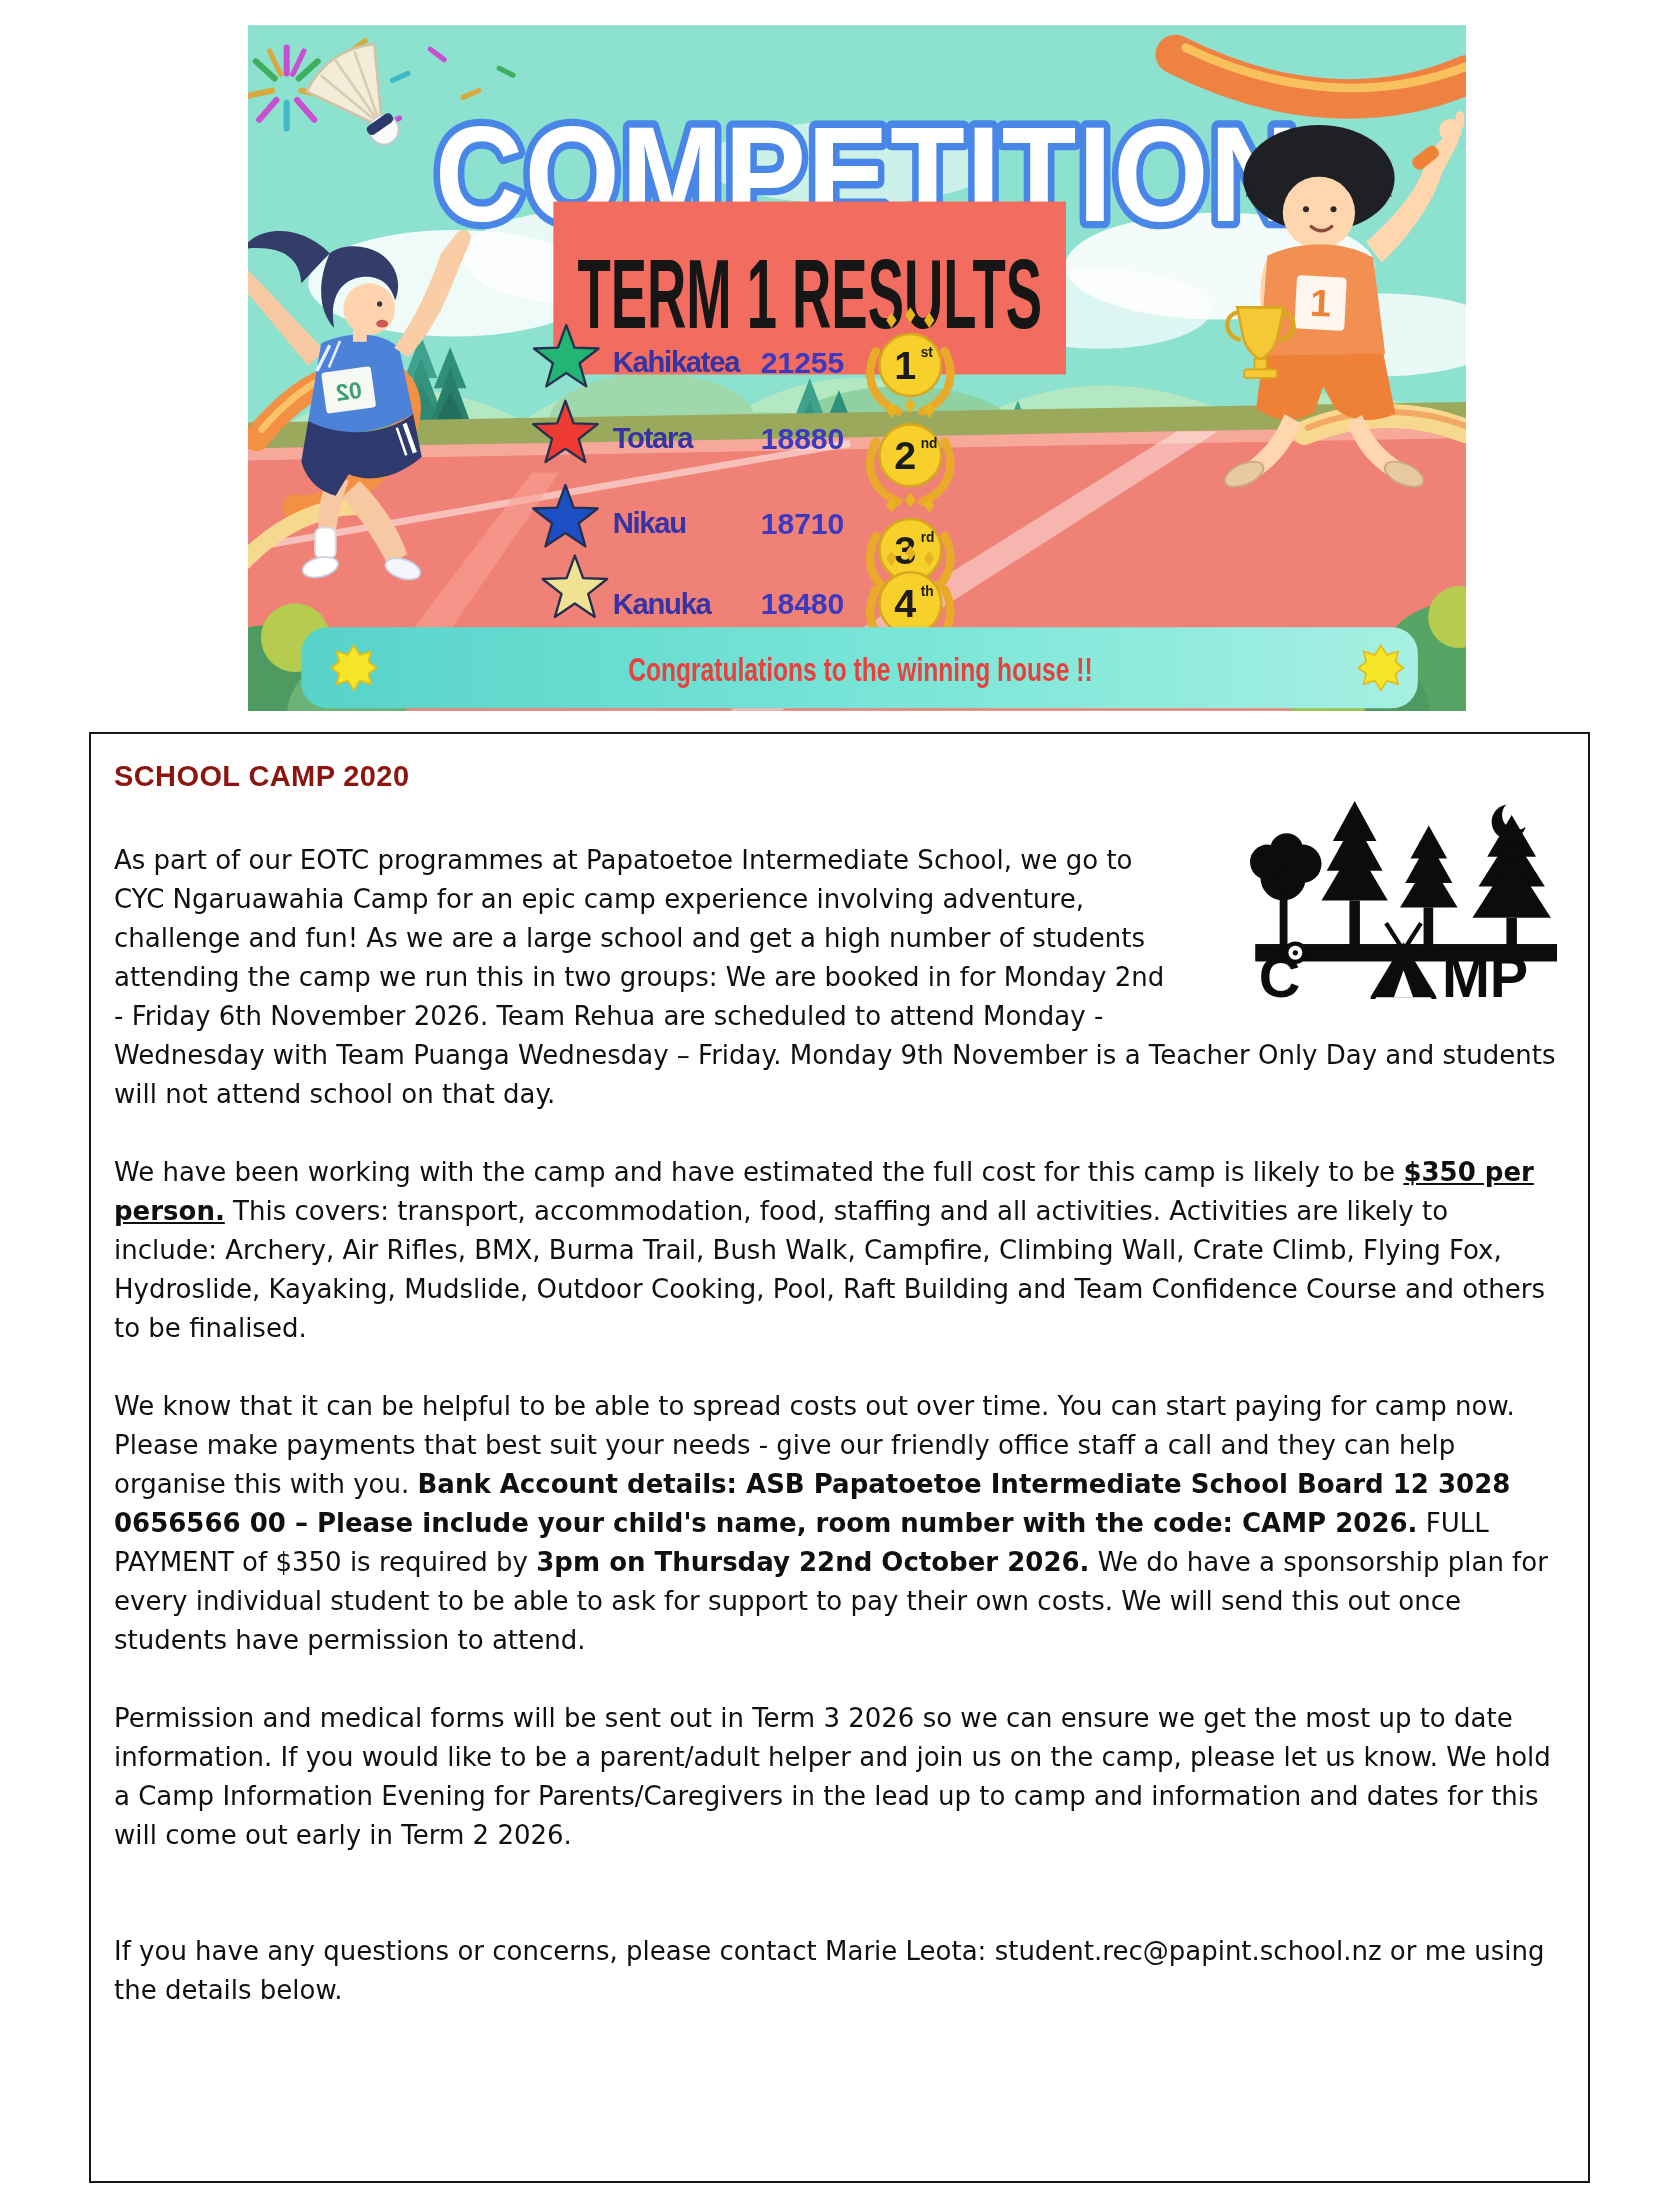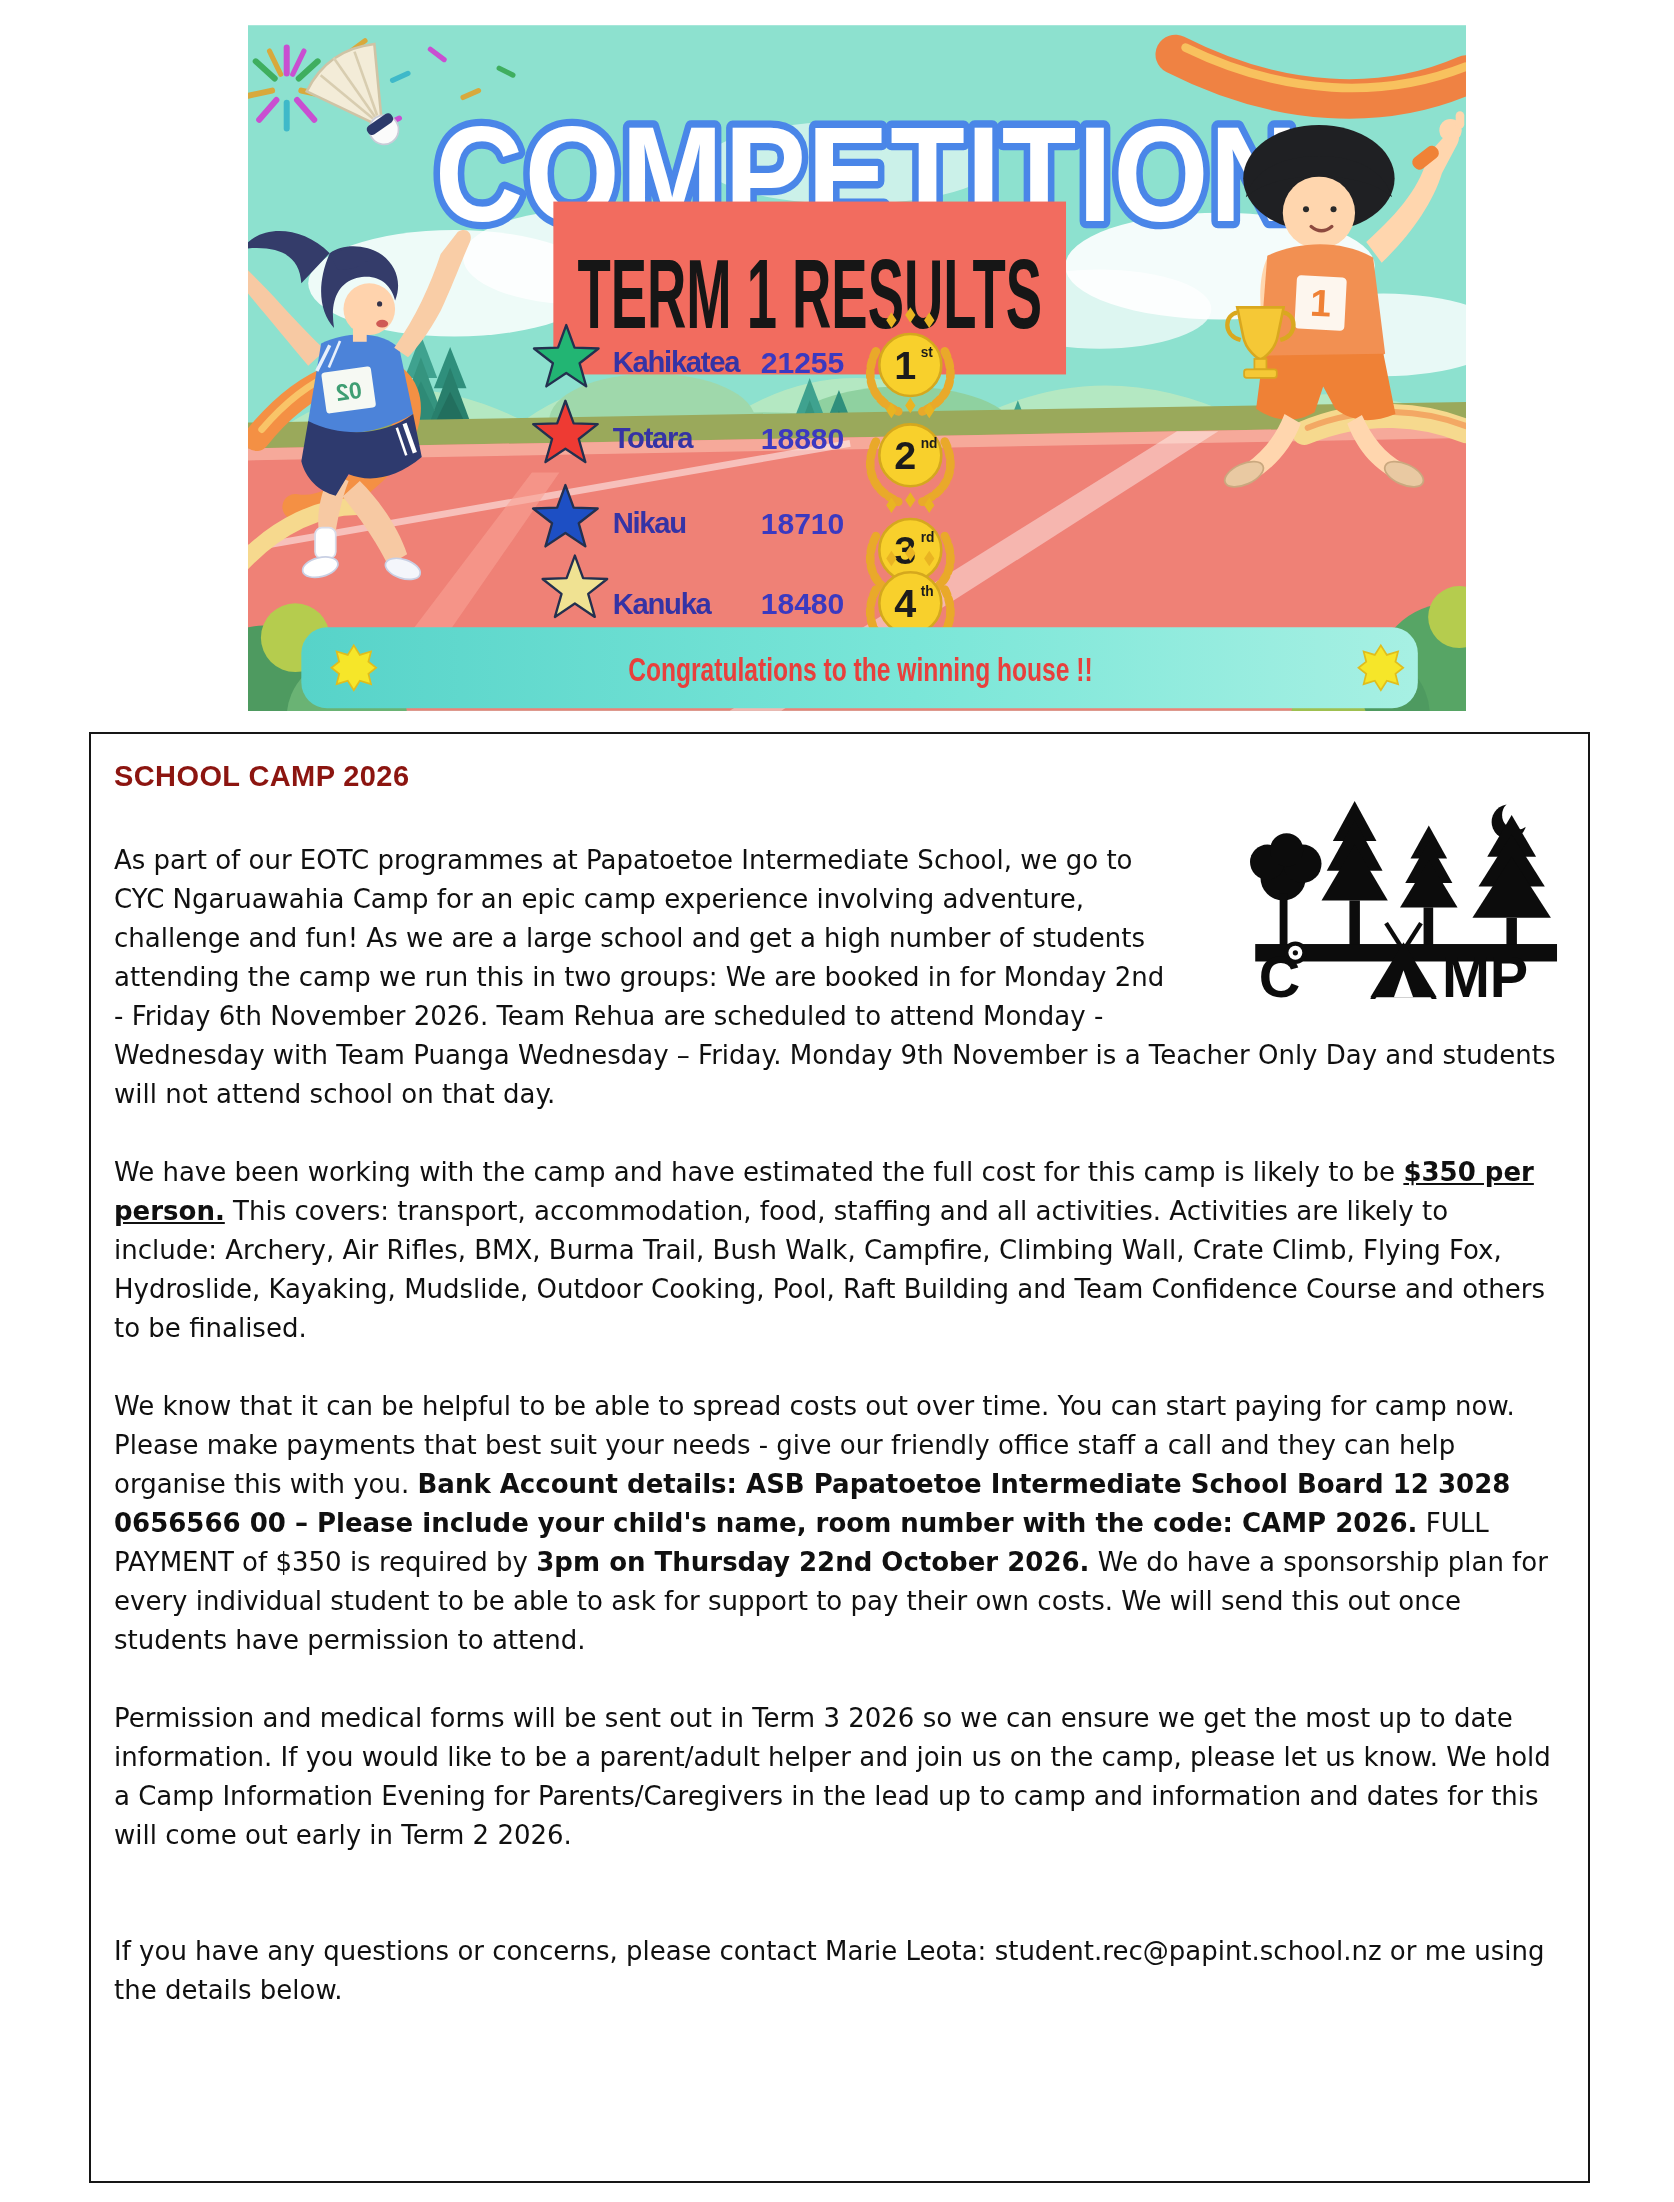--- a/index.html
+++ b/index.html
@@ -252,21 +252,21 @@
   <g>
     <rect x="62" y="700" width="1298" height="94" rx="30" fill="url(#stripGrad)"></rect>
     <use href="#sunBurst" transform="translate(123,747)"></use>
     <use href="#sunBurst" transform="translate(1317,747)"></use>
     <text x="712" y="762" text-anchor="middle" font-family="Liberation Sans, sans-serif" font-size="38" font-weight="900" fill="#e8403c" textLength="540" lengthAdjust="spacingAndGlyphs">Congratulations to the winning house !!</text>
   </g>
 </svg>
 </div>
 
 <div class="docbox">
-  <h1 class="doc-title">SCHOOL CAMP 2026</h1>
+  <h1 class="doc-title">SCHOOL CAMP 2020</h1>
 
   <div class="doc-body">
     <div class="logo-wrap">
       <svg width="314" height="205" viewBox="0 0 360 235" xmlns="http://www.w3.org/2000/svg" style="font-size:30px">
         <g fill="#0c0c0c">
 
           <circle cx="297" cy="32" r="20"></circle>
           <circle cx="306" cy="24" r="17" fill="#ffffff"></circle>
 
           <circle cx="38" cy="96" r="26"></circle>

